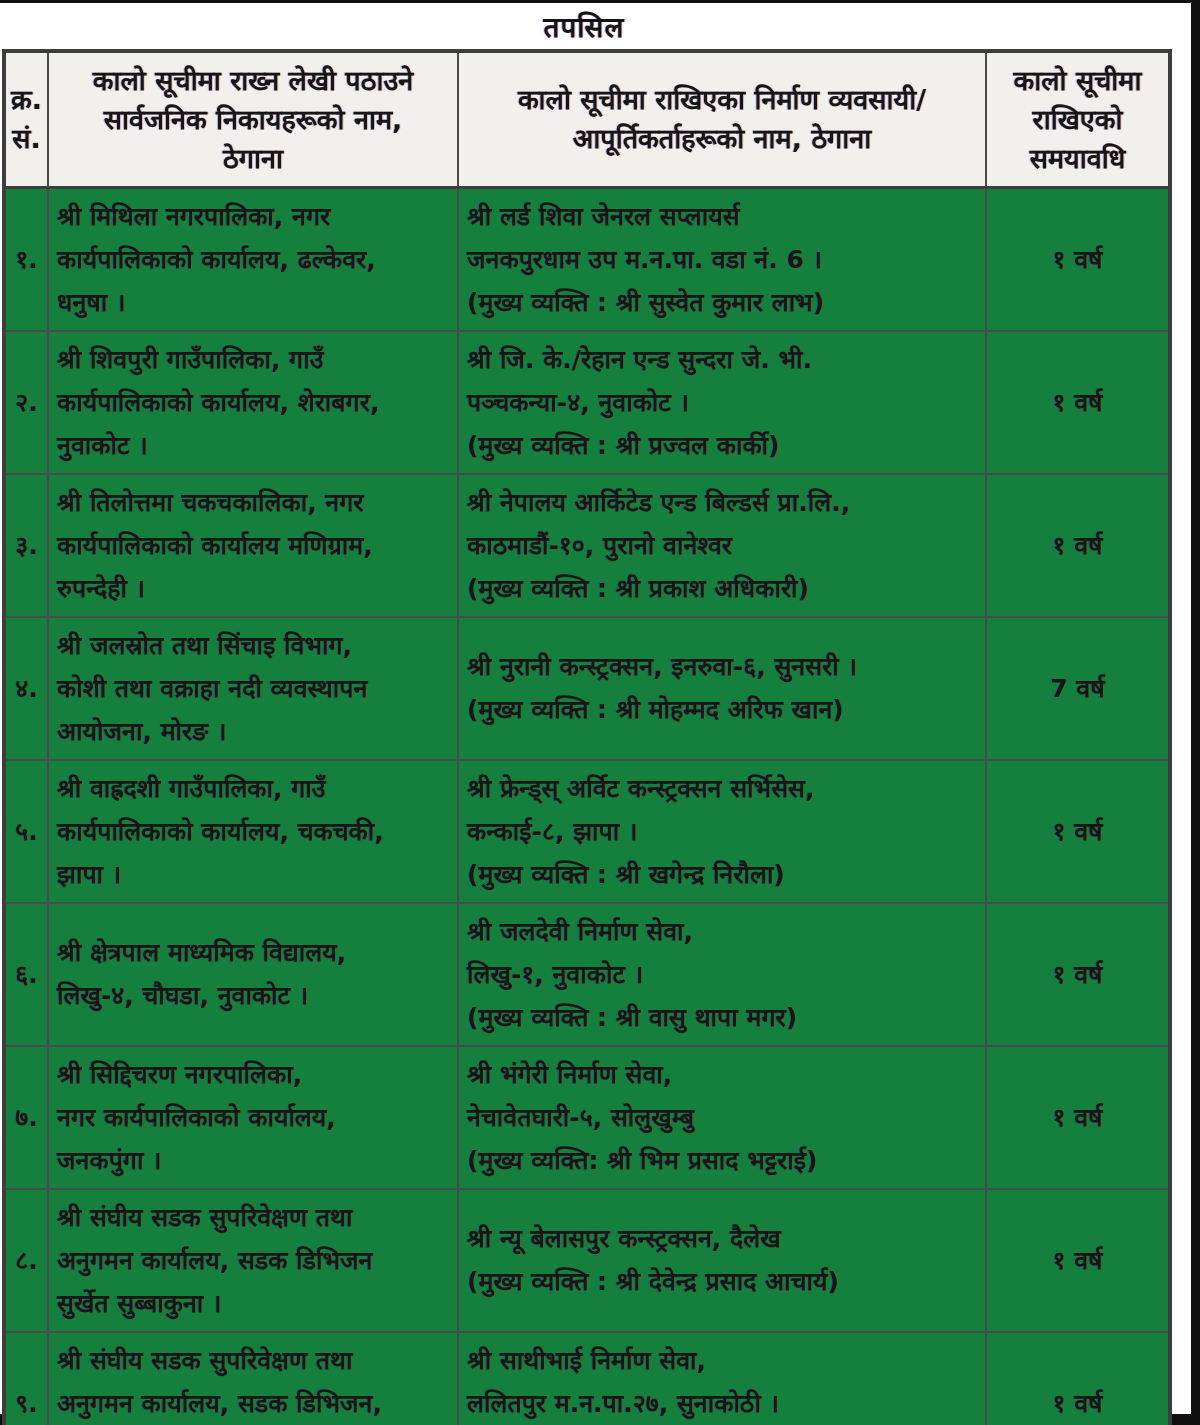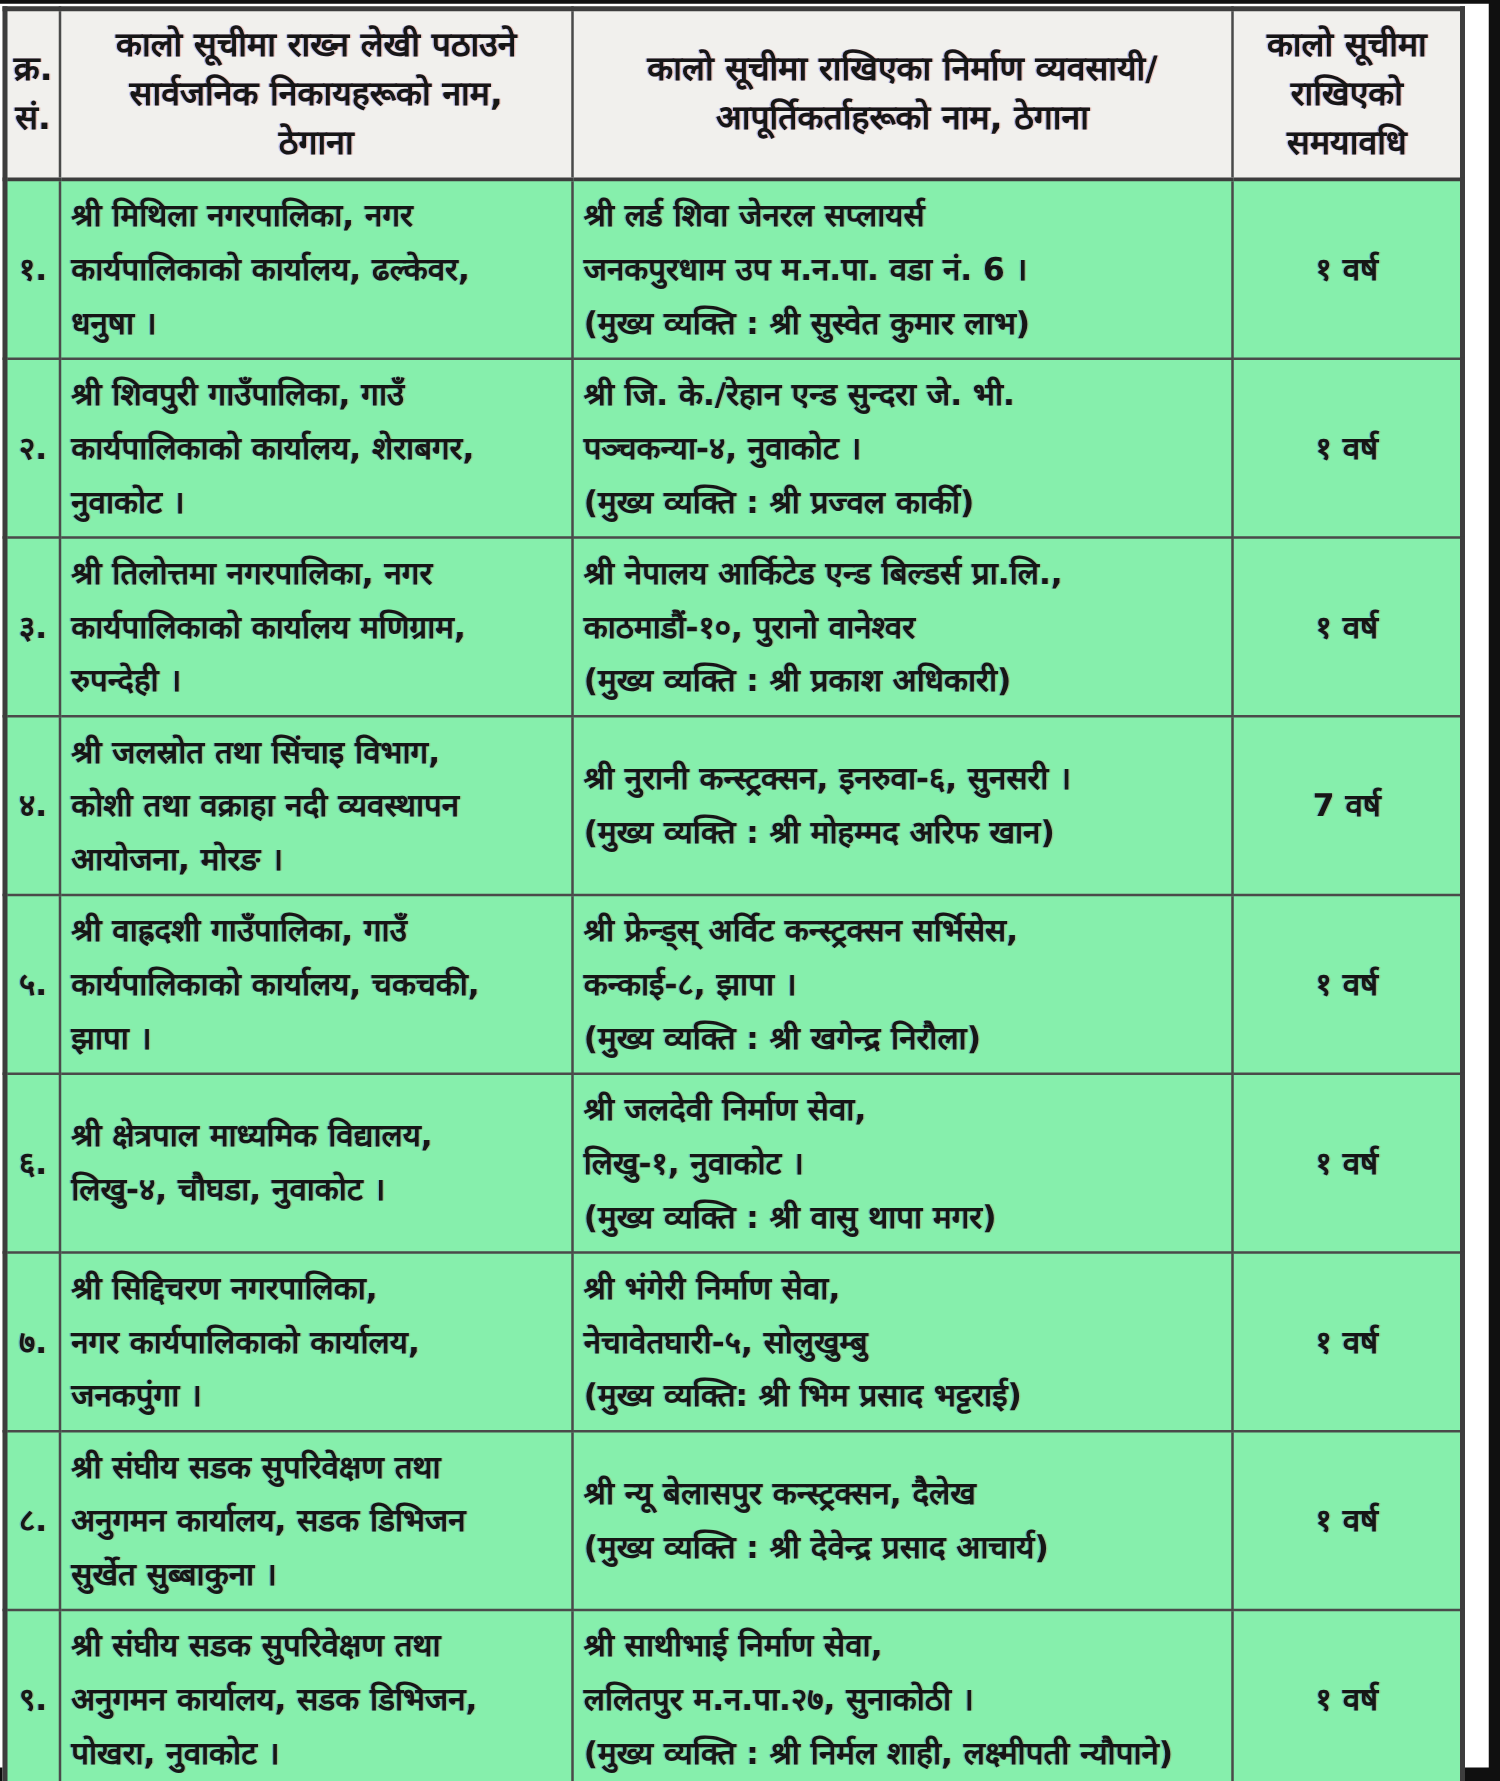--- a/index.html
+++ b/index.html
@@ -53,35 +53,36 @@
     vertical-align: middle;
     background: #f1f0ed;
     border-bottom: 3px solid #3d3d3d;
   }
   tbody td {
     height: 134px;
     font-size: 25px;
     line-height: 1.72;
     vertical-align: middle;
     padding: 6px 8px;
-    background: #86efac;
+    background: #15803d;
   }
   td.sn-cell, td.duration-cell {
     text-align: center;
     padding: 6px 2px;
   }
   td.agency-cell, td.contractor-cell {
     text-align: left;
   }
 </style>
 </head>
 <body>
 
 <div class="page">
 
+  <div class="doc-title">तपसिल</div>
 
   <table class="blacklist">
     <colgroup>
       <col class="c-sn">
       <col class="c-agency">
       <col class="c-contract">
       <col class="c-duration">
     </colgroup>
     <thead>
       <tr>
@@ -115,21 +116,21 @@
 कार्यपालिकाको कार्यालय, शेराबगर,
 नुवाकोट ।</td>
       <td class="contractor-cell">श्री जि. के./रेहान एन्ड सुन्दरा जे. भी.
 पञ्चकन्या-४, नुवाकोट ।
 (मुख्य व्यक्ति : श्री प्रज्वल कार्की)</td>
       <td class="duration-cell">१ वर्ष</td>
     </tr>
 
     <tr>
       <td class="sn-cell">३.</td>
-      <td class="agency-cell">श्री तिलोत्तमा नगरपालिका, नगर
+      <td class="agency-cell">श्री तिलोत्तमा चकचकालिका, नगर
 कार्यपालिकाको कार्यालय मणिग्राम,
 रुपन्देही ।</td>
       <td class="contractor-cell">श्री नेपालय आर्किटेड एन्ड बिल्डर्स प्रा.लि.,
 काठमाडौं-१०, पुरानो वानेश्वर
 (मुख्य व्यक्ति : श्री प्रकाश अधिकारी)</td>
       <td class="duration-cell">१ वर्ष</td>
     </tr>
 
     <tr>
       <td class="sn-cell">४.</td>

